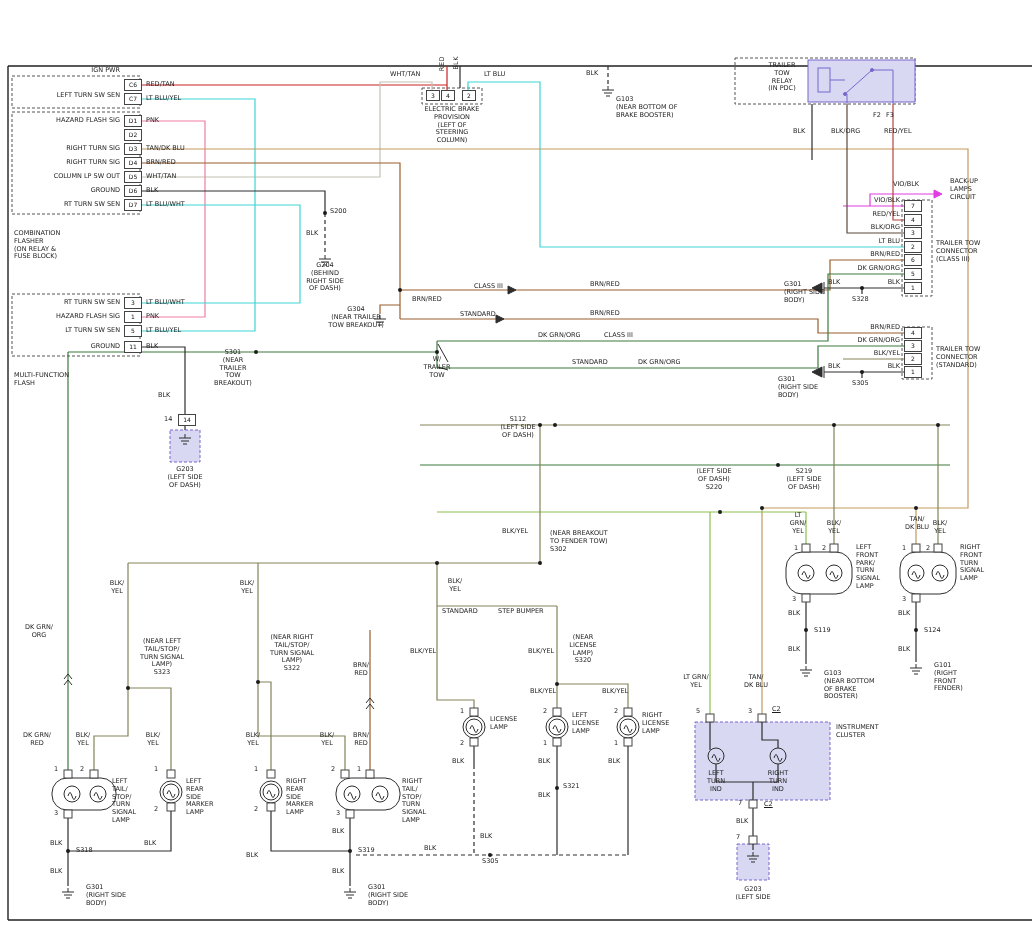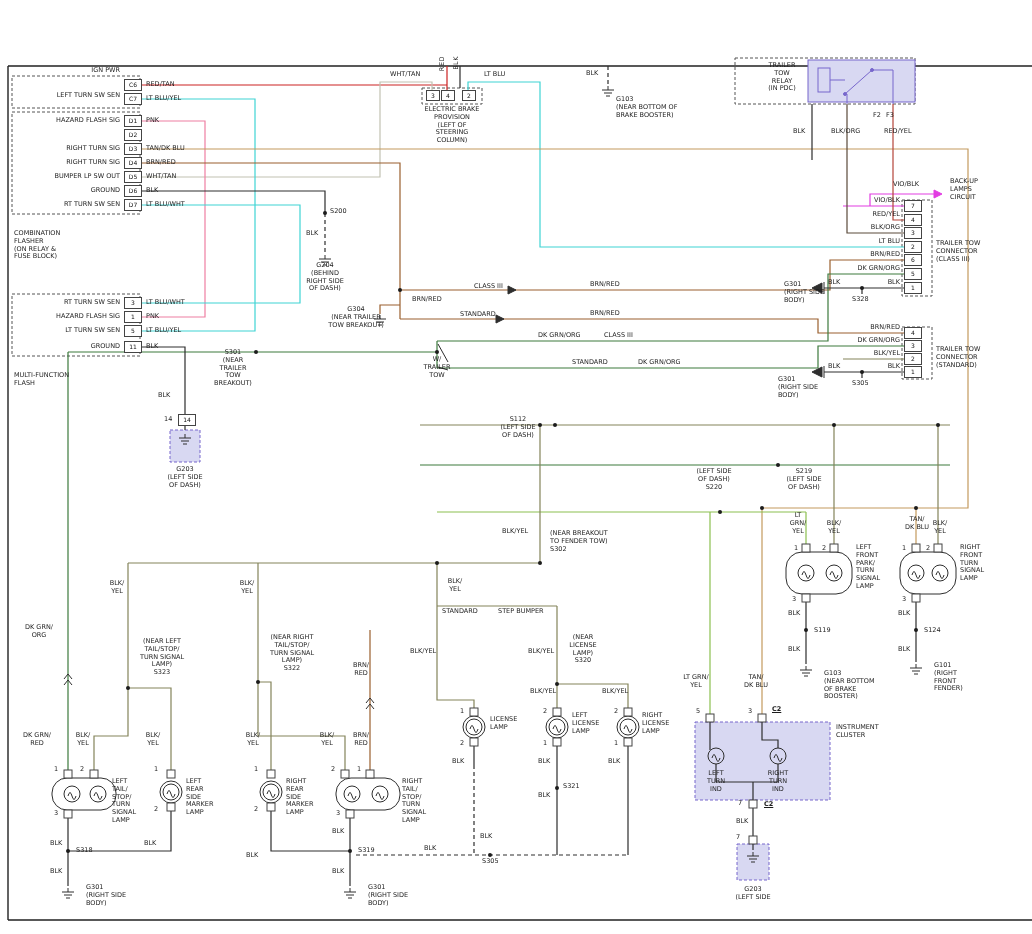--- a/index.html
+++ b/index.html
@@ -6,21 +6,21 @@
   #stage{position:relative;width:1032px;height:934px;background:#fff;overflow:hidden;
          font-family:"DejaVu Sans",sans-serif;}
   #hdr{position:absolute;left:0;top:0;width:1032px;height:62px;background:#fffff0;
        display:flex;align-items:center;justify-content:center;font-size:17px;color:#33331a;}
   #hdr .hl{background:#ffff33;padding:1px 3px;margin:0 5px;}
   #hdr .pre{margin-right:2px;}
   svg{position:absolute;left:0;top:0;}
   .lb{position:absolute;font-size:6.5px;line-height:1.2;color:#1c1c1c;white-space:pre-line;z-index:5;}
   .ctr{text-align:center;}
   .rt{text-align:right;}
-  .u{text-decoration:underline;font-weight:bold;}
+  .u{text-decoration:underline;}
   .vt{writing-mode:vertical-rl;transform:rotate(180deg);letter-spacing:.5px;}
   .pin{position:absolute;border:1px solid #444;background:#fff;font-size:6px;text-align:center;
        z-index:6;color:#111;}
   .p16{width:16px;height:10px;line-height:10px;}
   .p12{width:12px;height:9px;line-height:9px;}
 </style>
 </head>
 <body>
 
 <div id="stage">
@@ -245,21 +245,21 @@
   <div class="lb rt" style="left:12px;top:117px;width:108px">HAZARD FLASH SIG</div>
   <div class="pin p16" style="left:124px;top:115px">D1</div>
   <div class="lb" style="left:146px;top:117px">PNK</div>
   <div class="pin p16" style="left:124px;top:129px">D2</div>
   <div class="lb rt" style="left:12px;top:145px;width:108px">RIGHT TURN SIG</div>
   <div class="pin p16" style="left:124px;top:143px">D3</div>
   <div class="lb" style="left:146px;top:145px">TAN/DK BLU</div>
   <div class="lb rt" style="left:12px;top:159px;width:108px">RIGHT TURN SIG</div>
   <div class="pin p16" style="left:124px;top:157px">D4</div>
   <div class="lb" style="left:146px;top:159px">BRN/RED</div>
-  <div class="lb rt" style="left:12px;top:173px;width:108px">BUMPER LP SW OUT</div>
+  <div class="lb rt" style="left:12px;top:173px;width:108px">COLUMN LP SW OUT</div>
   <div class="pin p16" style="left:124px;top:171px">D5</div>
   <div class="lb" style="left:146px;top:173px">WHT/TAN</div>
   <div class="lb rt" style="left:12px;top:187px;width:108px">GROUND</div>
   <div class="pin p16" style="left:124px;top:185px">D6</div>
   <div class="lb" style="left:146px;top:187px">BLK</div>
   <div class="lb rt" style="left:12px;top:201px;width:108px">RT TURN SW SEN</div>
   <div class="pin p16" style="left:124px;top:199px">D7</div>
   <div class="lb" style="left:146px;top:201px">LT BLU/WHT</div>
   <div class="lb" style="left:14px;top:230px">COMBINATION
 FLASHER

